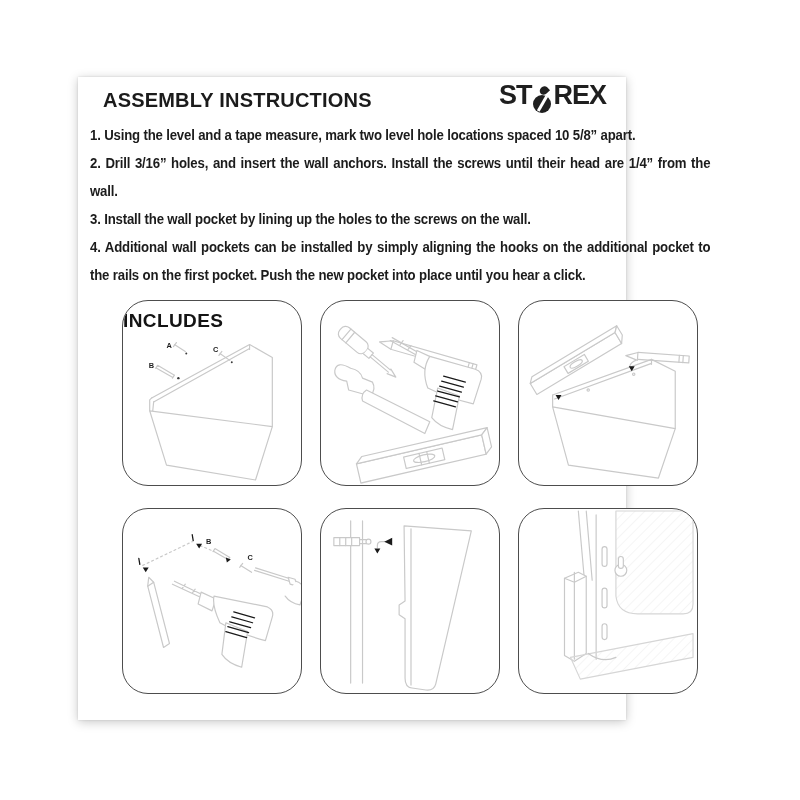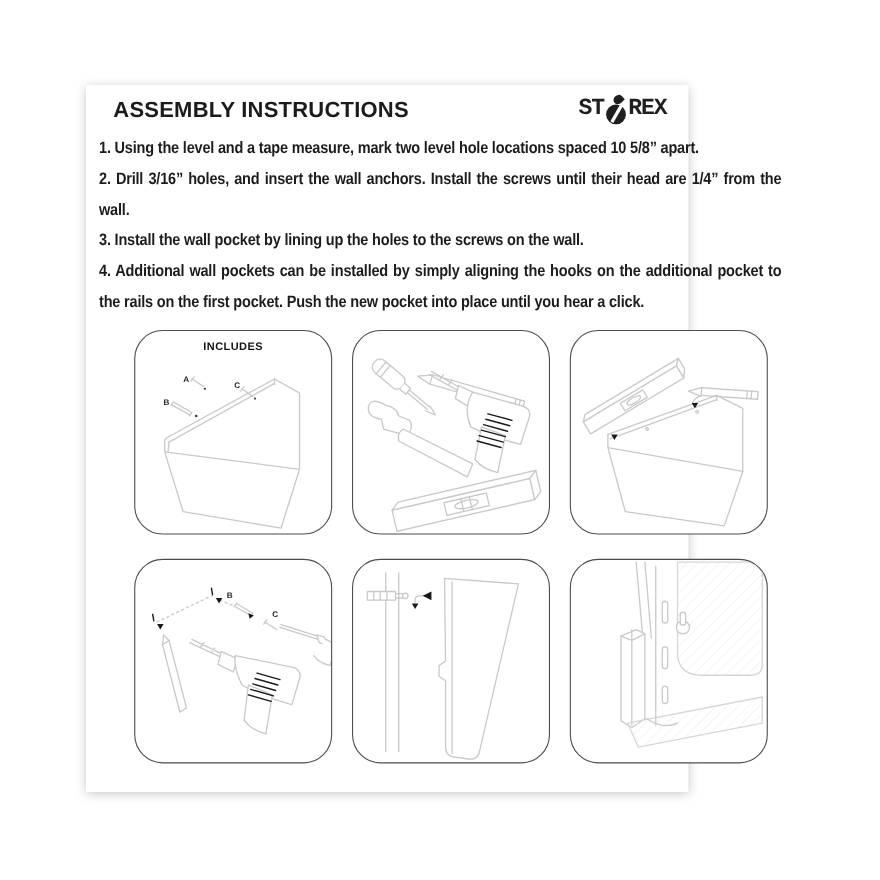--- a/index.html
+++ b/index.html
@@ -2,37 +2,37 @@
 <html><head>
 <meta charset="utf-8">
 <style>
   html,body{margin:0;padding:0;background:#fff;}
   .stage{position:relative;width:800px;height:800px;background:#fff;overflow:hidden;
          font-family:"Liberation Sans","DejaVu Sans",sans-serif;color:#1c1c1c;}
   .card{position:absolute;left:78px;top:77px;width:548px;height:643px;background:#fff;
         box-shadow:0 2px 10px rgba(0,0,0,.22),0 0 2px rgba(0,0,0,.12);}
   .title{position:absolute;left:25px;top:12px;font-size:20px;font-weight:700;
          letter-spacing:.2px;color:#1b1b1b;white-space:nowrap;}
-  .logo{position:absolute;right:20px;top:9px;display:flex;align-items:center;
-        font-weight:700;font-size:21px;letter-spacing:-1px;color:#1f1f1f;line-height:19px;font-family:Liberation Mono, monospace;}
+  .logo{position:absolute;right:20px;top:9px;display:flex;align-items:flex-start;
+        font-weight:700;font-size:27px;letter-spacing:-1px;color:#1f1f1f;line-height:19px;}
   .logo-o{position:relative;width:21px;height:27px;display:inline-block;margin:0 .5px;}
   .o-disc{position:absolute;bottom:0;left:1px;width:18px;height:18px;background:#1f1f1f;border-radius:50%;}
   .o-slash{position:absolute;bottom:1px;left:9px;width:2.6px;height:17px;background:#fff;transform:rotate(30deg);}
   .o-flame{position:absolute;top:0;left:8px;width:8px;height:9px;background:#1f1f1f;
            border-radius:50% 0 50% 50%;transform:rotate(45deg);}
   .steps{position:absolute;left:12px;top:44px;width:705px;transform:scaleX(0.88);
          transform-origin:0 0;font-size:15px;font-weight:700;line-height:28px;
          letter-spacing:-.2px;color:#1c1c1c;}
   .steps p{margin:0;}
   .steps p.j{text-align:justify;}
   .grid{position:absolute;left:44px;top:223px;display:grid;
         grid-template-columns:repeat(3,180px);grid-auto-rows:186px;gap:22px 18px;}
   .panel{position:relative;border:1.6px solid #4d4d4d;border-radius:26px;background:#fff;
          overflow:hidden;}
-  .panel-title{position:absolute;left:0;right:0;top:9px;text-align:center;font-size:10px;
+  .panel-title{position:absolute;left:0;right:0;top:9px;font-size:19px;
          font-weight:700;letter-spacing:.4px;color:#141414;z-index:2;}
   .art{position:absolute;inset:0;width:100%;height:100%;}
   .la{stroke:#c9c9c9;stroke-width:1.2;fill:none;stroke-linecap:round;stroke-linejoin:round;}
   .bk{fill:#1a1a1a;stroke:none;}
   .bkl{stroke:#1a1a1a;stroke-width:1.3;fill:none;stroke-linecap:round;}
   .lbl{font-family:"Liberation Sans",sans-serif;font-size:7.5px;font-weight:700;fill:#1f1f1f;}
   .dot{fill:#3a3a3a;stroke:none;}
 </style>
 </head>
 <body>

